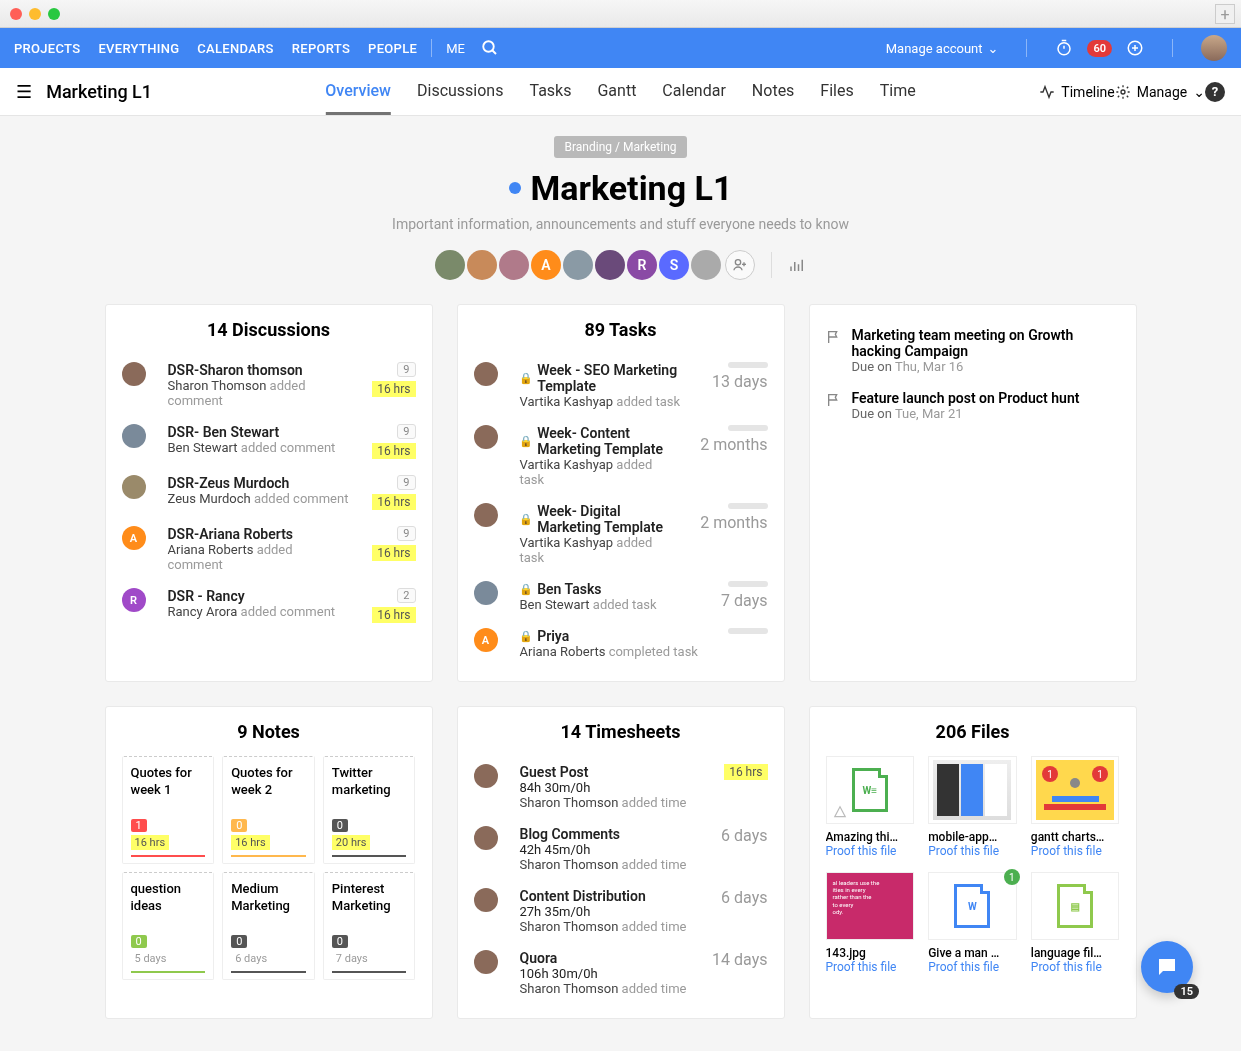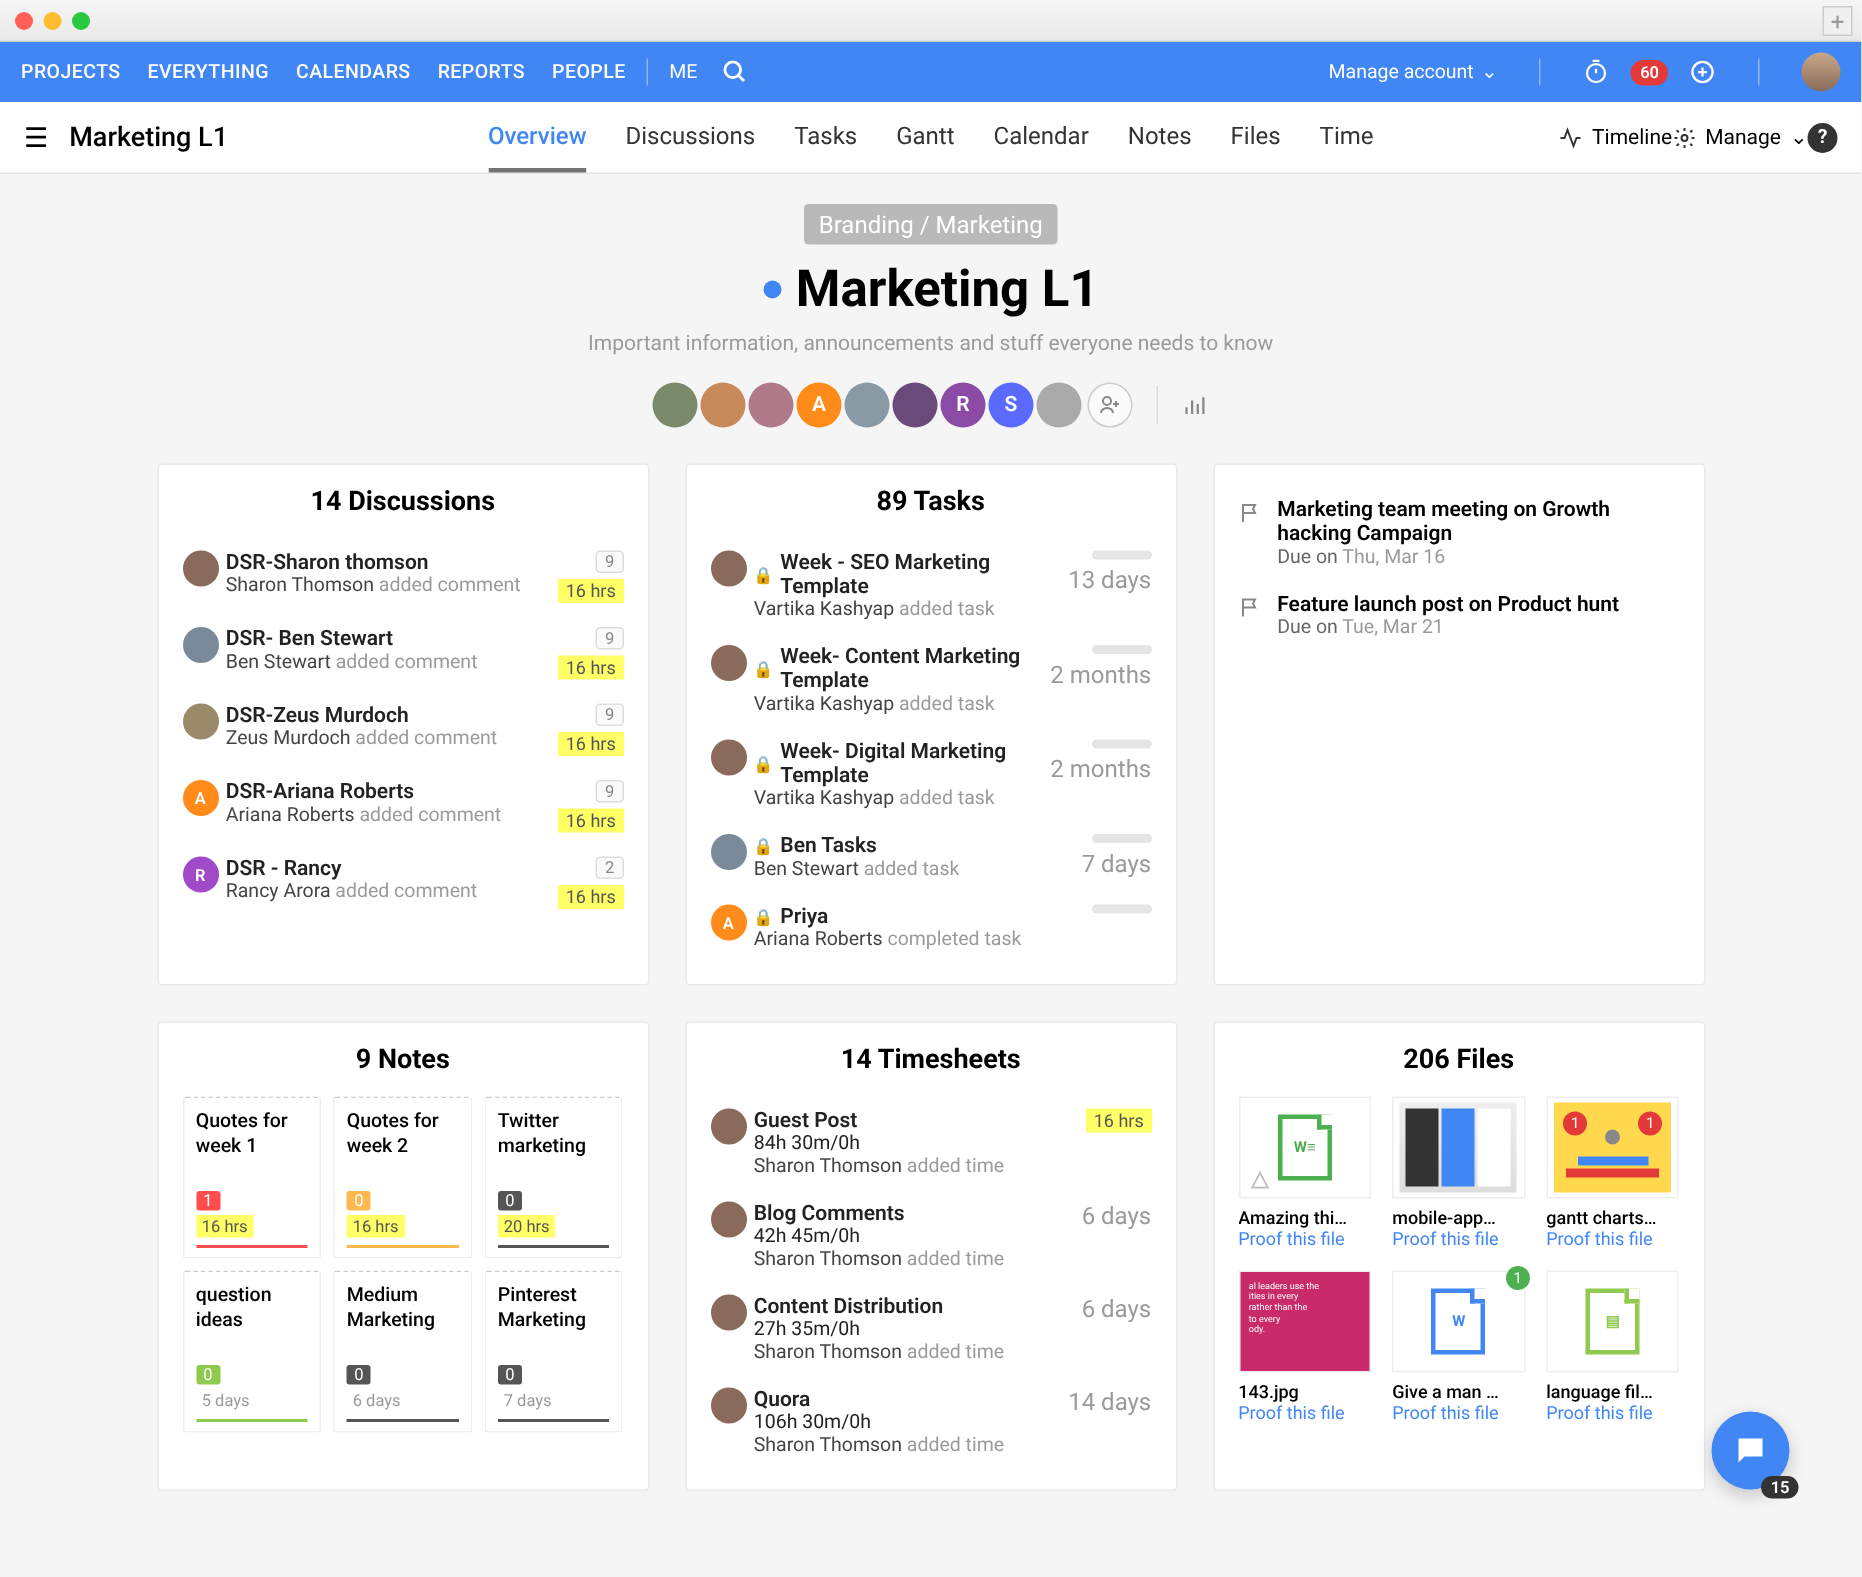--- a/index.html
+++ b/index.html
@@ -22,33 +22,33 @@
 .sub-nav { height: 48px; background: #fff; display: flex; align-items: center; padding: 0 16px; border-bottom: 1px solid #e5e5e5; }
 .hamburger { font-size: 18px; margin-right: 14px; cursor: pointer; }
 .workspace-title { font-size: 18px; font-weight: 500; }
 .tabs { display: flex; gap: 26px; margin-left: auto; margin-right: auto; position: absolute; left: 50%; transform: translateX(-50%); }
 .tab { font-size: 16px; color: #333; cursor: pointer; padding: 12px 0; }
 .tab.active { color: #4086f4; border-bottom: 3px solid #737373; font-weight: 500; }
 .sub-right { margin-left: auto; display: flex; align-items: center; gap: 0; font-size: 14px; }
 .sub-right-item { display: flex; align-items: center; gap: 6px; cursor: pointer; }
 .help-icon { width: 20px; height: 20px; border-radius: 50%; background: #333; color: #fff; display: flex; align-items: center; justify-content: center; font-size: 13px; font-weight: 700; }
 .hero { text-align: center; padding: 20px 0 18px; }
-.breadcrumb-pill { display: inline-block; background: #b9b9b9; color: #fff; font-size: 16px; padding: 4px 10px; border-radius: 3px; margin-bottom: 10px; }
+.breadcrumb-pill { display: inline-block; background: #b9b9b9; color: #fff; font-size: 12px; padding: 4px 10px; border-radius: 3px; margin-bottom: 10px; }
 .hero-title { font-size: 34px; font-weight: 700; display: flex; align-items: center; justify-content: center; gap: 10px; }
 .blue-dot { width: 12px; height: 12px; border-radius: 50%; background: #4086f4; }
 .hero-sub { color: #9a9a9a; font-size: 14px; margin-top: 8px; }
 .member-row { display: flex; justify-content: center; align-items: center; gap: 4px; margin-top: 18px; }
 .member { width: 30px; height: 30px; border-radius: 50%; display: flex; align-items: center; justify-content: center; color: #fff; font-weight: 600; font-size: 14px; }
 .member-add { border: 1px solid #ccc; color: #888; background: #fafafa; }
 .vsep { width: 1px; height: 26px; background: #ddd; margin: 0 12px; }
 .chart-ico { color: #888; cursor: pointer; }
 .grid { display: grid; grid-template-columns: repeat(3, 328px); gap: 24px; justify-content: center; padding: 6px 16px 30px; }
 .card { background: #fff; border: 1px solid #e9e9e9; border-radius: 3px; padding: 14px 16px; min-height: 300px; }
 .card h3 { text-align: center; font-size: 18px; font-weight: 700; margin-bottom: 14px; }
-.item { display: flex; gap: 5px; padding: 8px 0; }
+.item { display: flex; gap: 22px; padding: 8px 0; }
 .item-av { width: 24px; height: 24px; border-radius: 50%; flex-shrink: 0; display: flex; align-items: center; justify-content: center; color: #fff; font-size: 11px; font-weight: 600; }
 .item-body { flex: 1; min-width: 0; }
 .item-title { font-size: 14px; font-weight: 600; color: #222; display: flex; align-items: center; gap: 4px; }
 .item-sub { font-size: 13px; color: #444; }
 .item-action { color: #9a9a9a; }
 .item-meta { display: flex; flex-direction: column; align-items: flex-end; gap: 4px; font-size: 12px; }
 .count-box { border: 1px solid #ddd; border-radius: 3px; padding: 0 5px; color: #888; font-size: 11px; background: #fafafa; }
 .time-hl { background: #ffff66; padding: 1px 5px; font-size: 12px; color: #555; }
 .bar { width: 40px; height: 6px; background: #e5e5e5; border-radius: 3px; }
 .time-grey { color: #9a9a9a; font-size: 16px; }

